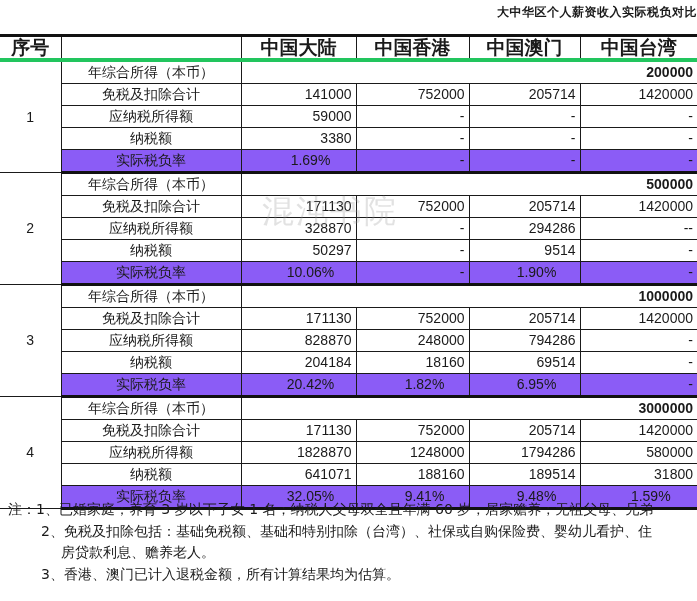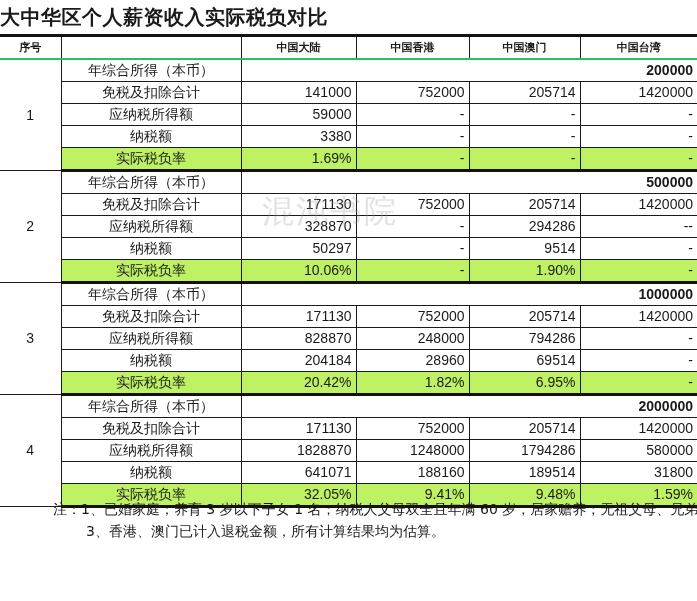--- a/index.html
+++ b/index.html
@@ -1,38 +1,38 @@
 <!DOCTYPE html>
 <html><head>
 <meta charset="utf-8">
 <style>
   html, body { margin:0; padding:0; background:#ffffff; }
   body { width:697px; height:601px; position:relative; overflow:hidden;
          font-family:"Liberation Sans","DejaVu Sans",sans-serif; color:#1a1a1a; }
-  .title { position:absolute; left:0; top:4px; width:697px; text-align:left;
-           font-size:20px; font-weight:bold; font-family:"DejaVu Sans",sans-serif; letter-spacing:0.5px; }
+  .title { position:absolute; left:0; top:4px; width:697px; text-align:right;
+           font-size:12px; font-weight:bold; font-family:"DejaVu Sans",sans-serif; letter-spacing:0.5px; }
   table.grid { position:absolute; left:0; top:34px; width:697px; border-collapse:collapse; table-layout:fixed; }
   table.grid td, table.grid th { padding:0 4px; height:21px; font-size:14px; line-height:21px;
            border:1px solid #1a1a1a; white-space:nowrap; overflow:hidden; }
-  table.grid th { font-weight:bold; text-align:center; font-family:"DejaVu Sans",sans-serif; font-size:11px;
-           border-top:3px solid #111; border-bottom:2px solid #22c55e; height:19px; }
+  table.grid th { font-weight:bold; text-align:center; font-family:"DejaVu Sans",sans-serif; font-size:19px;
+           border-top:3px solid #111; border-bottom:4px solid #22c55e; height:19px; }
   th.first, td.seq { border-left:none !important; }
   th.last, td.last { border-right:none !important; }
   td.seq { text-align:center; font-size:15px; border-top:none; border-bottom:3px solid #111; }
   td.label { text-align:center; font-family:"DejaVu Sans",sans-serif; font-size:13px; }
   td.label.bold { font-weight:normal; }
   td.num { text-align:right;margin-left:24px; }
   td.income { text-align:right; font-weight:bold; font-size:14px; border-left:none; border-right:none; }
-  tr.rate td { background:#bef264; }
-  tr.rate td.pct { text-align:right; padding-left:28px; }
+  tr.rate td { background:#8b5cf6; }
+  tr.rate td.pct { text-align:center; padding-left:28px; }
   tr.rate td.dash { text-align:right; }
   tr.grp-end td { border-bottom:3px solid #111; }
   .notes { position:absolute; left:8px; top:499px; width:690px; font-size:14px; line-height:21.5px;
            font-family:"DejaVu Sans",sans-serif; color:#1a1a1a; }
-  .notes .line { white-space:nowrap;margin-left:45px; }
+  .notes .line { white-space:nowrap; }
   .notes .indent1 { padding-left:33px; }
   .notes .indent2 { padding-left:53px; }
   .watermark { position:absolute; left:262px; top:190px; font-size:32px; color:rgba(150,150,150,0.28);
            font-family:"DejaVu Sans",sans-serif; letter-spacing:2px; pointer-events:none; }
 </style>
 </head>
 <body>
 
 <div class="title">大中华区个人薪资收入实际税负对比</div>
 
@@ -137,35 +137,35 @@
       <tr>
         <td class="label">应纳税所得额</td>
         <td class="num">828870</td>
         <td class="num">248000</td>
         <td class="num">794286</td>
         <td class="num last">-</td>
       </tr>
       <tr>
         <td class="label">纳税额</td>
         <td class="num">204184</td>
-        <td class="num">28960</td>
+        <td class="num">18160</td>
         <td class="num">69514</td>
         <td class="num last">-</td>
       </tr>
       <tr class="rate grp-end">
         <td class="label">实际税负率</td>
         <td class="pct">20.42%</td>
         <td class="pct">1.82%</td>
         <td class="pct">6.95%</td>
         <td class="dash last">-</td>
       </tr>
       <tr>
         <td class="seq" rowspan="5">4</td>
         <td class="label bold">年综合所得（本币）</td>
-        <td class="income last" colspan="4">2000000</td>
+        <td class="income last" colspan="4">3000000</td>
       </tr>
       <tr>
         <td class="label">免税及扣除合计</td>
         <td class="num">171130</td>
         <td class="num">752000</td>
         <td class="num">205714</td>
         <td class="num last">1420000</td>
       </tr>
       <tr>
         <td class="label">应纳税所得额</td>
@@ -188,14 +188,16 @@
         <td class="pct">9.48%</td>
         <td class="pct last">1.59%</td>
       </tr>
     </tbody>
 </table>
 
 <div class="watermark">混沌书院</div>
 
 <div class="notes">
   <div class="line">注：1、已婚家庭；养育 3 岁以下子女 1 名；纳税人父母双全且年满 60 岁，居家赡养；无祖父母、兄弟</div>
+  <div class="line indent1">2、免税及扣除包括：基础免税额、基础和特别扣除（台湾）、社保或自购保险费、婴幼儿看护、住</div>
+  <div class="line indent2">房贷款利息、赡养老人。</div>
   <div class="line indent1">3、香港、澳门已计入退税金额，所有计算结果均为估算。</div>
 </div>
 
 </body></html>

